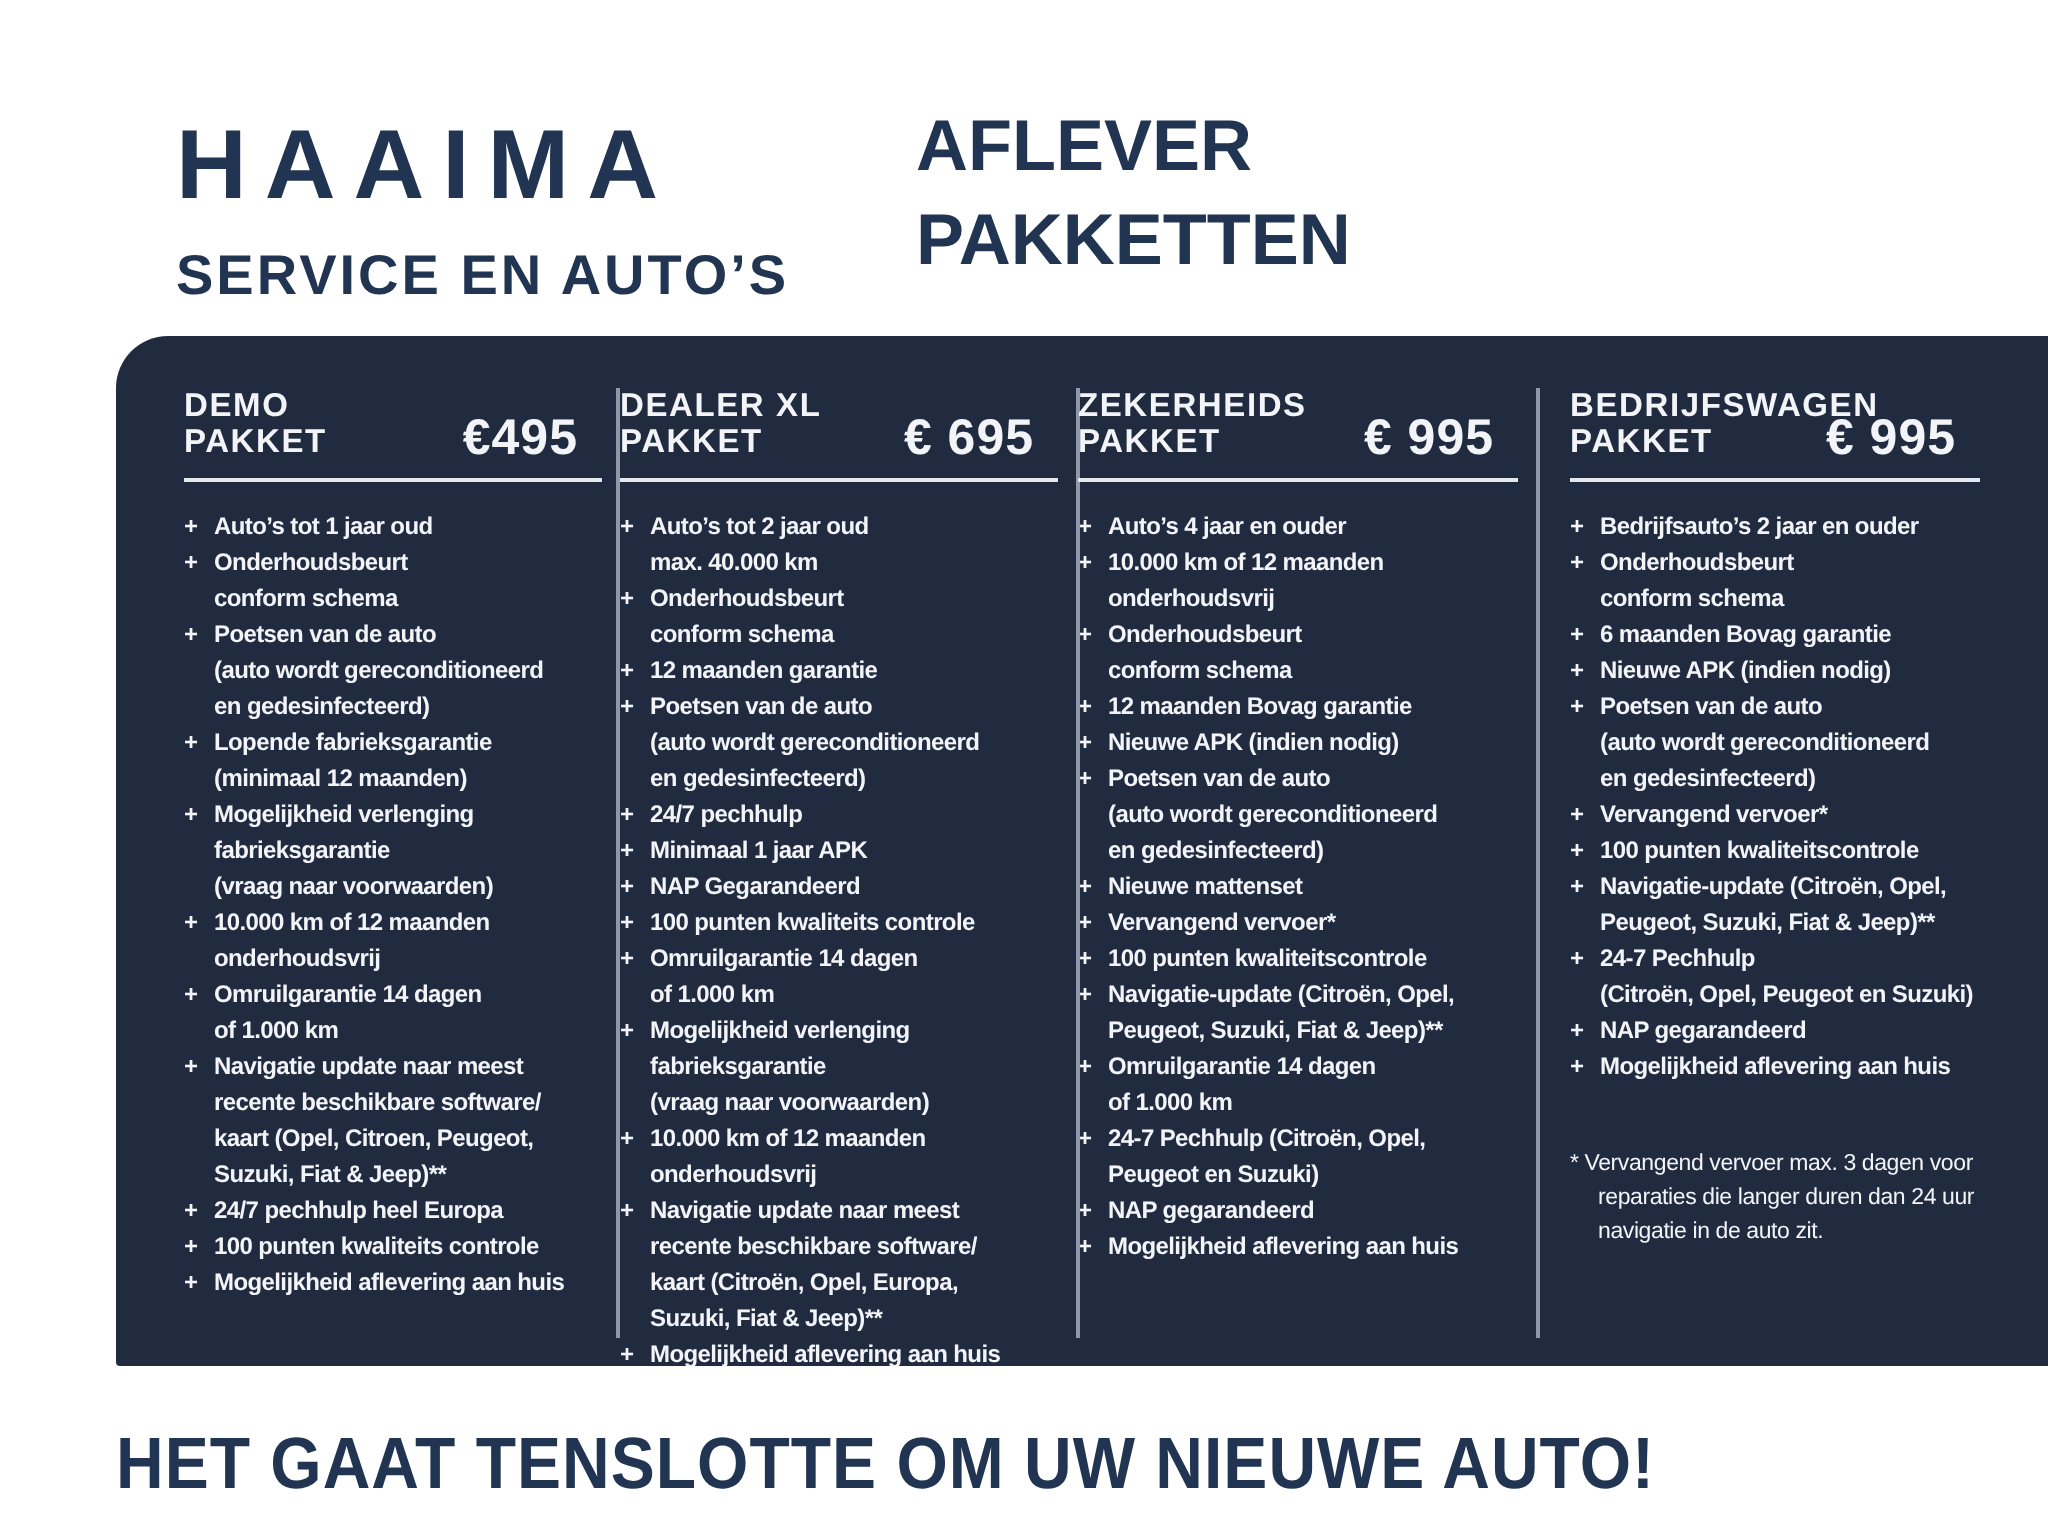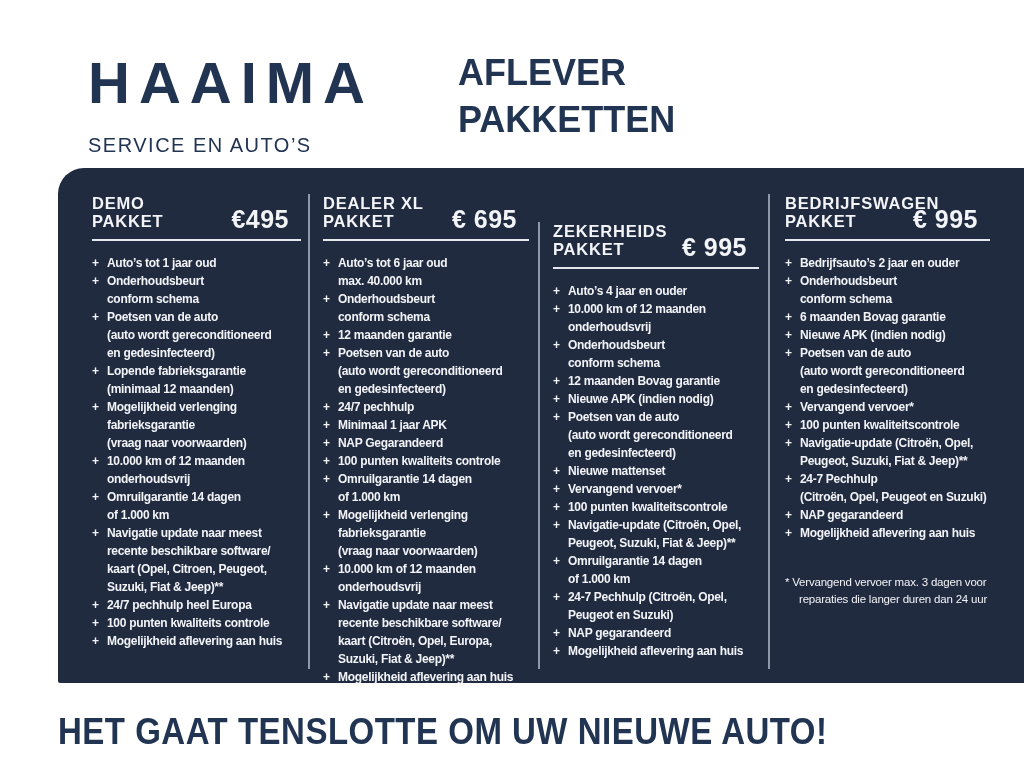--- a/index.html
+++ b/index.html
@@ -10,26 +10,26 @@
     overflow:hidden;
   }
   .page {
     position:relative; width:1024px; height:768px;
     background:var(--page-bg,#ffffff);
   }
 
   
   .brand { position:absolute; left:88px; top:46px; }
   .logo-name {
-    font-size:58px; font-weight:800; letter-spacing:9px;
+    font-size:49px; font-weight:800; letter-spacing:9px;
     line-height:74px; color:var(--brand,#213452);
   }
   .logo-sub {
-    font-size:20px; font-weight:400; letter-spacing:1.5px;
-    margin-top:14px; color:var(--brand,#213452);
+    font-size:28px; font-weight:700; letter-spacing:1.5px;
+    margin-top:2px; color:var(--brand,#213452);
   }
   .heading {
     position:absolute; left:458px; top:49px;
     font-size:36px; font-weight:800; line-height:47px;
     color:var(--brand,#213452);
   }
 
   
   .panel {
     position:absolute; left:58px; top:168px; width:966px; height:515px;
@@ -37,22 +37,22 @@
     border-radius:26px 0 0 2px;
     display:grid; grid-template-columns:251px 230px 230px 255px;
     color:var(--panel-text,#f2f4f7);
   }
   .col { position:relative; padding-top:26px; }
   .col + .col::before {
     content:""; position:absolute; left:-1px; top:26px; bottom:17px;
     width:2px; background:var(--divider,#8e98a8);
   }
   .col1 { padding-left:34px; padding-right:8px;  }
-  .col2 { padding-left:14px; padding-right:10px; }
-  .col3 { padding-left:14px; padding-right:10px;margin-top:28px; }
+  .col2 { padding-left:1px; padding-right:10px; }
+  .col3 { padding-right:10px; }
   .col4 { padding-left:16px; padding-right:34px; }
 
   .pkg-head {
     position:relative;
     border-bottom:2px solid var(--underline,#e3e7ee);
     padding-bottom:9px;
   }
   .pkg-title { font-size:16.5px; font-weight:800; letter-spacing:0.8px; line-height:18px; }
   .pkg-title div { white-space:nowrap; }
   .pkg-price {
@@ -192,21 +192,21 @@
           <div class="pkg-title">
             <div>DEALER XL</div>
             <div>PAKKET</div>
           </div>
           <div class="pkg-price">€ 695</div>
         </div>
         <ul class="features">
           <li class="feature">
             <span class="plus">+</span>
             <div class="lines">
-              <div>Auto’s tot 6 jaar oud</div>
+              <div>Auto’s tot 2 jaar oud</div>
               <div>max. 40.000 km</div>
             </div>
           </li>
           <li class="feature">
             <span class="plus">+</span>
             <div class="lines">
               <div>Onderhoudsbeurt</div>
               <div>conform schema</div>
             </div>
           </li>
@@ -466,19 +466,20 @@
           <li class="feature">
             <span class="plus">+</span>
             <div class="lines">
               <div>Mogelijkheid aflevering aan huis</div>
             </div>
           </li>
         </ul>
         <div class="footnotes">
           <div class="fn-line">* Vervangend vervoer max. 3 dagen voor</div>
           <div class="fn-line fn-cont">reparaties die langer duren dan 24 uur</div>
+          <div class="fn-line fn-cont">navigatie in de auto zit.</div>
         </div>
       </section>
     </main>
 
   <footer class="footer">HET GAAT TENSLOTTE OM UW NIEUWE AUTO!</footer>
 
 </div>
 
 </body></html>

